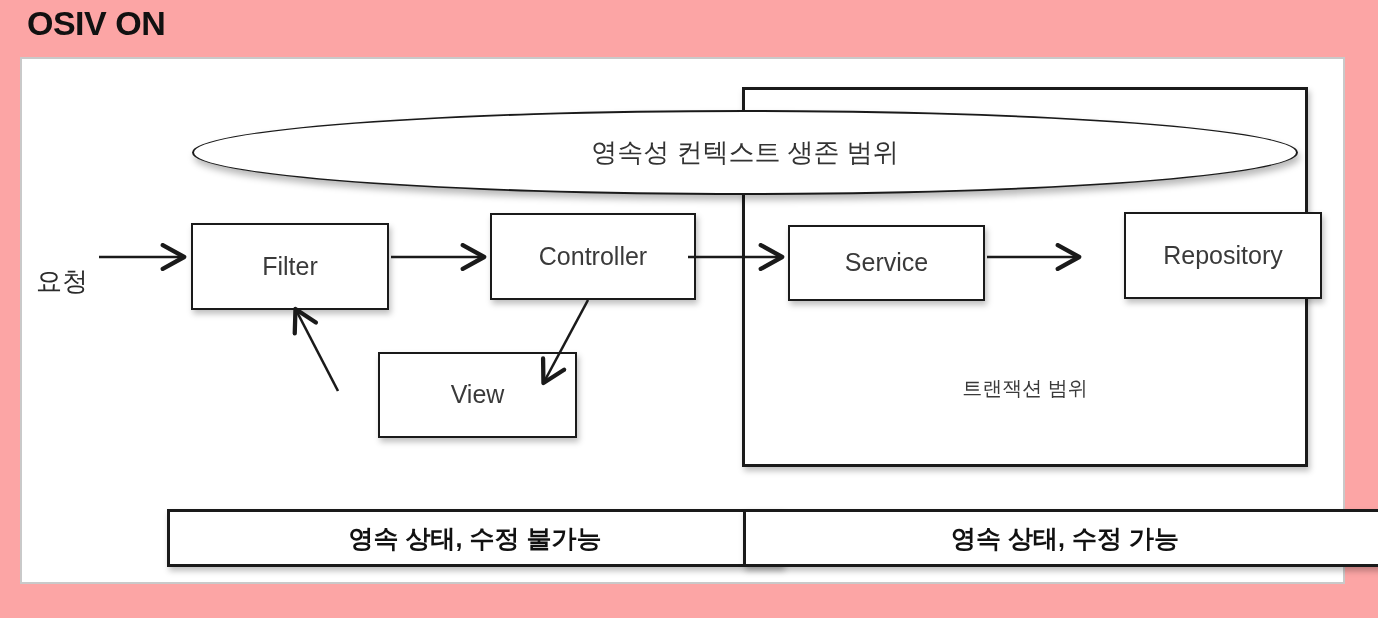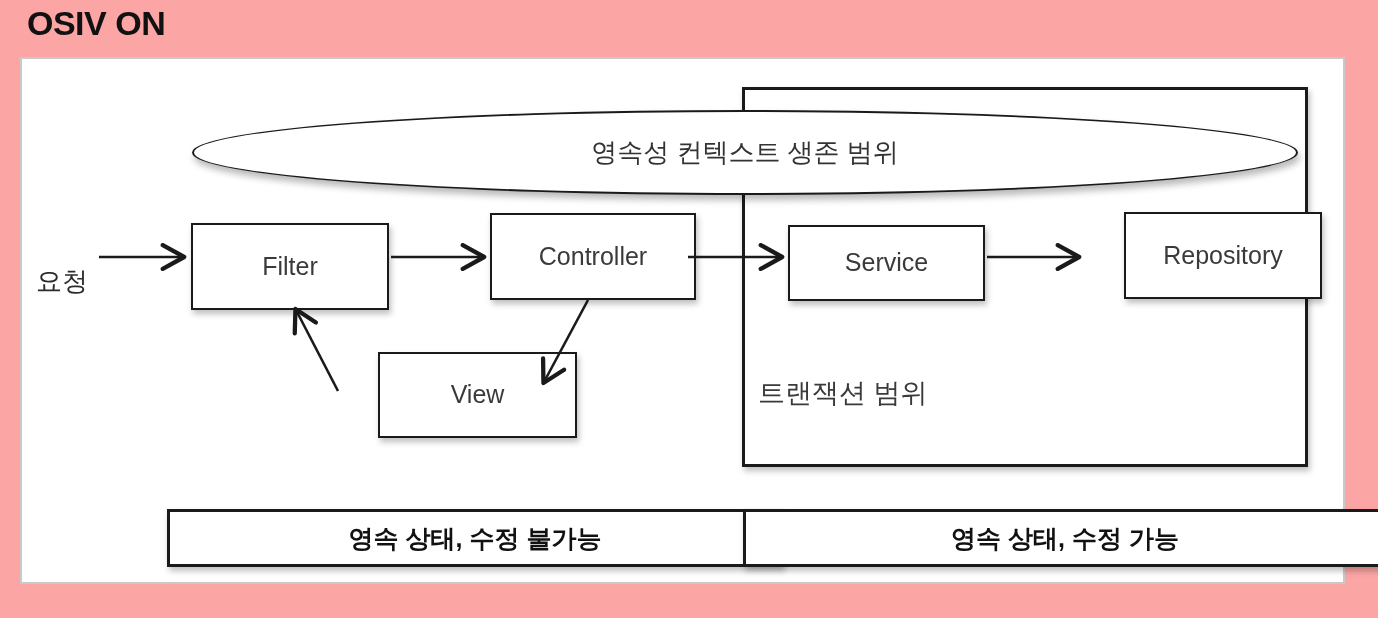--- a/index.html
+++ b/index.html
@@ -93,24 +93,24 @@
     font-size: 26px;
     color: #2b2b2b;
     z-index: 3;
     margin-top: 23px;
   }
   .txn-label {
     position: absolute;
     left: 742px;
     top: 375px;
     width: 566px;
-    font-size: 27px;
+    text-align: center;
+    font-size: 20px;
     color: #3a3a3a;
     z-index: 3;
-    padding-left: 16px;
   }
   .status-box {
     position: absolute;
     top: 509px;
     height: 58px;
     border: 3px solid #1a1a1a;
     background: #ffffff;
     box-sizing: border-box;
     box-shadow: 2px 4px 6px rgba(0,0,0,0.25);
     display: flex;

